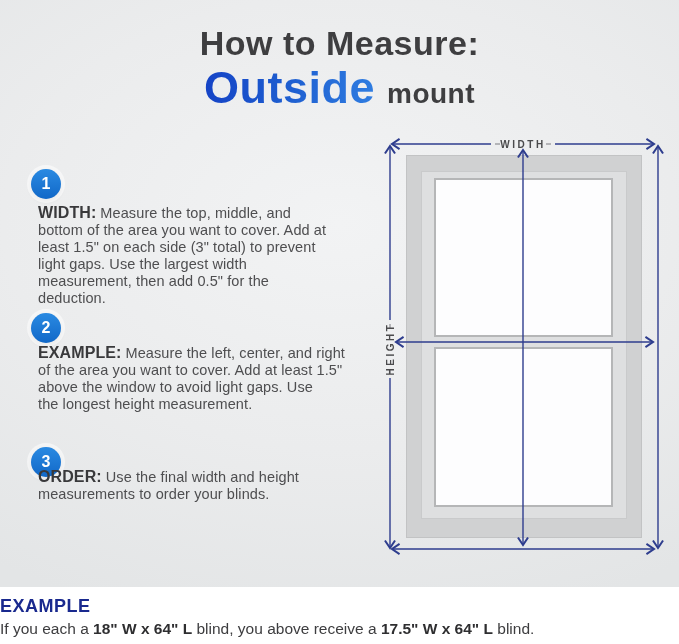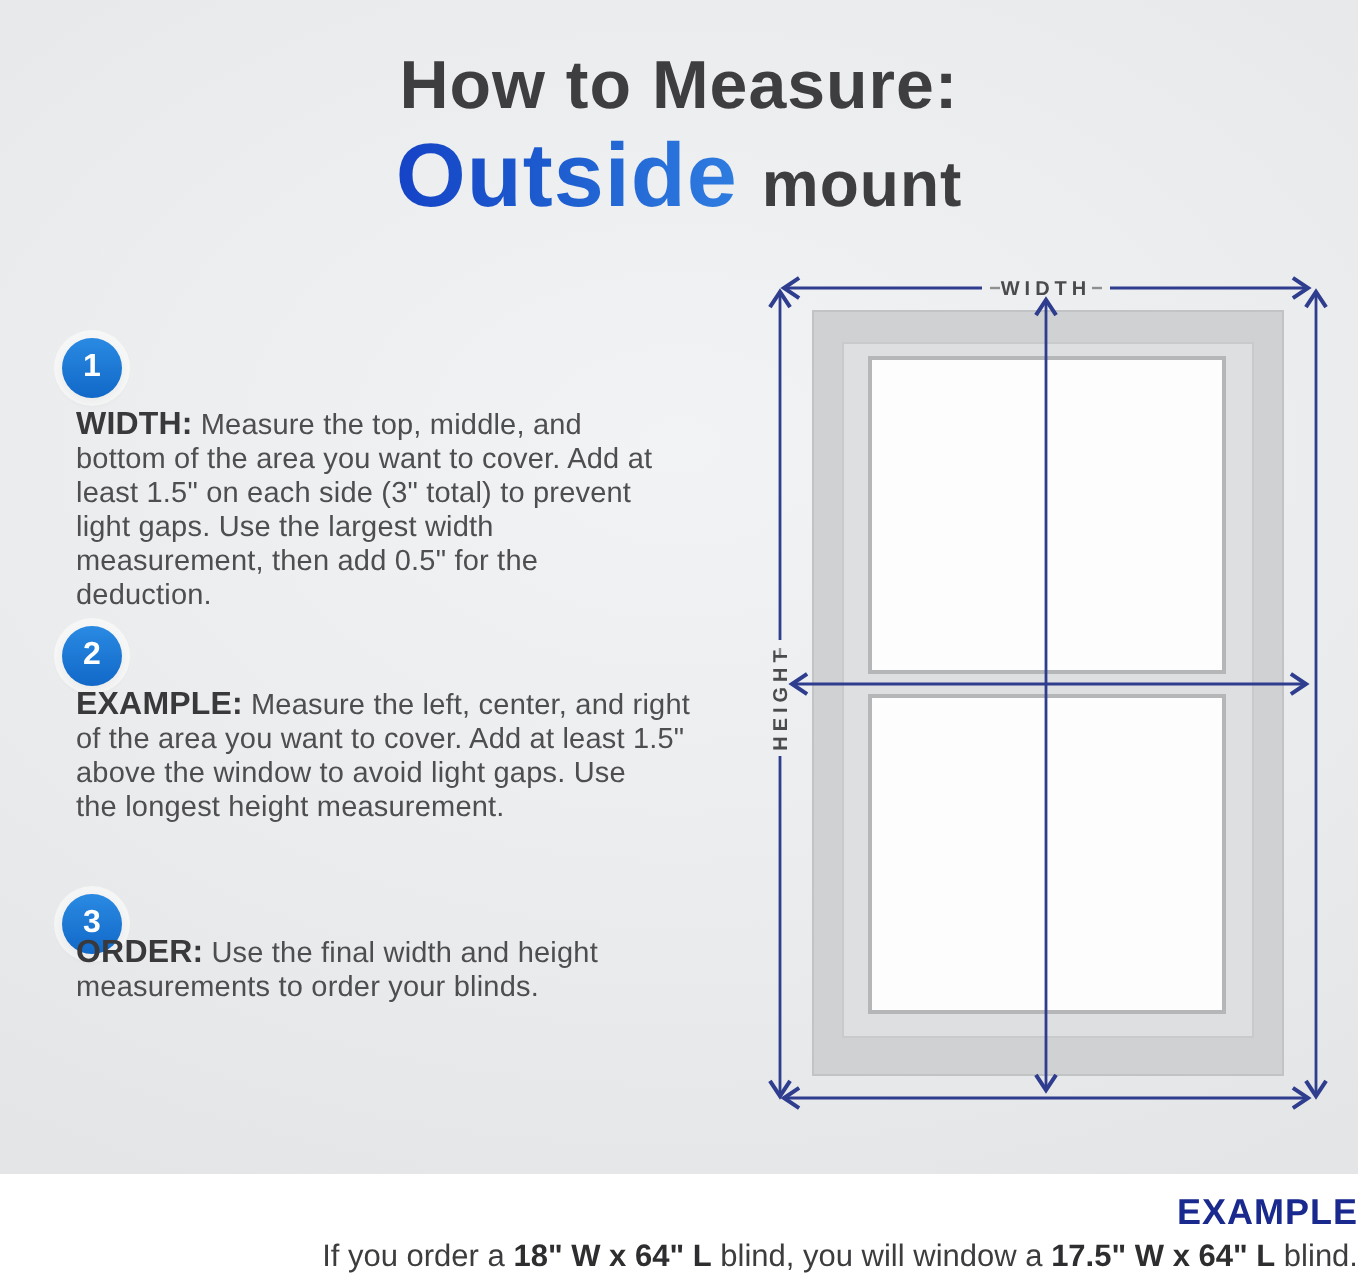--- a/index.html
+++ b/index.html
@@ -7,21 +7,21 @@
   .poster{position:relative;width:679px;height:644px;background:#fff;}
   .main{position:absolute;left:0;top:0;width:679px;height:587px;
         background:radial-gradient(ellipse 90% 70% at 50% 38%,#f2f3f4 0%,#ebeced 55%,#e3e5e6 100%);}
   
   .header{position:absolute;left:0;top:24px;width:679px;text-align:center;}
   .title-line1{font-size:34px;font-weight:700;color:#3e3e40;letter-spacing:.5px;line-height:38px;}
   .title-line2{margin-top:2px;line-height:48px;}
   .title-highlight{font-size:45px;font-weight:700;letter-spacing:.5px;
         background:linear-gradient(92deg,#1543c6 0%,#1d5ccf 45%,#2f7de1 100%);
         -webkit-background-clip:text;background-clip:text;color:transparent;}
-  .title-suffix{font-size:32px;font-weight:700;color:#3e3e40;margin-left:12px;letter-spacing:.5px;}
+  .title-suffix{font-size:28px;font-weight:700;color:#3e3e40;margin-left:12px;letter-spacing:.5px;}
   
   .badge{position:absolute;width:30px;height:30px;border-radius:50%;
          background:linear-gradient(180deg,#2a8ae2,#1168c8);
          box-shadow:0 0 0 4px rgba(255,255,255,.55),0 2px 5px rgba(0,0,0,.12);
          color:#fff;font-size:16px;font-weight:700;display:flex;align-items:center;justify-content:center;}
   .step-text{position:absolute;left:38px;width:352px;font-size:14.5px;line-height:17px;
              color:#4e4e50;letter-spacing:.1px;}
   .step-lead{font-weight:700;color:#39393b;font-size:16px;margin-right:4px;}
   .step-body{white-space:pre-line;}
   #badge-1{left:31px;top:169px;} #text-1{top:204px;}
@@ -34,21 +34,21 @@
   .win-jamb{position:absolute;left:41px;top:41px;width:206px;height:348px;
             background:#dedfe0;border:1px solid #c9cacb;box-sizing:border-box;}
   .win-pane{position:absolute;left:54px;width:179px;background:#fdfdfe;
             border:2px solid #b5b6b7;box-sizing:border-box;}
   #pane-top{top:48px;height:159px;}
   #pane-bottom{top:217px;height:160px;}
   .arrows{position:absolute;left:0;top:0;width:292px;height:432px;}
   .dim-label{font-family:"Liberation Sans",sans-serif;font-size:10px;font-weight:700;
              fill:#4b4b4d;letter-spacing:2.5px;}
   
-  .footer{position:absolute;left:0;top:587px;width:679px;height:57px;background:#ffffff;text-align:right;}
+  .footer{position:absolute;left:0;top:587px;width:679px;height:57px;background:#ffffff;text-align:left;}
   .footer-heading{margin-top:9px;font-size:18px;font-weight:700;color:#19298e;letter-spacing:.5px;}
   .footer-line{margin-top:3px;font-size:15.5px;color:#3d3d3f;}
   .footer-bold{font-weight:700;color:#2e2e30;}
 </style>
 </head>
 <body>
 
 <div class="poster">
   <div class="main">
 
@@ -127,16 +127,16 @@
         <g stroke="#2e3d8e" stroke-width="1.4" fill="none">
           <line x1="16" y1="212" x2="273" y2="212" marker-start="url(#chev)" marker-end="url(#chev)"></line>
         </g>
       </svg>
     </div>
   </div>
 
   <div class="footer">
     <div class="footer-heading">EXAMPLE</div>
     <div class="footer-line">
-      <span>If you order a </span><span class="footer-bold">18" W x 64" L</span><span> blind, you will window a </span><span class="footer-bold">17.5" W x 64" L</span><span> blind.</span>
+      <span>If you each a </span><span class="footer-bold">18" W x 64" L</span><span> blind, you above receive a </span><span class="footer-bold">17.5" W x 64" L</span><span> blind.</span>
     </div>
   </div>
 </div>
 
 </body></html>

